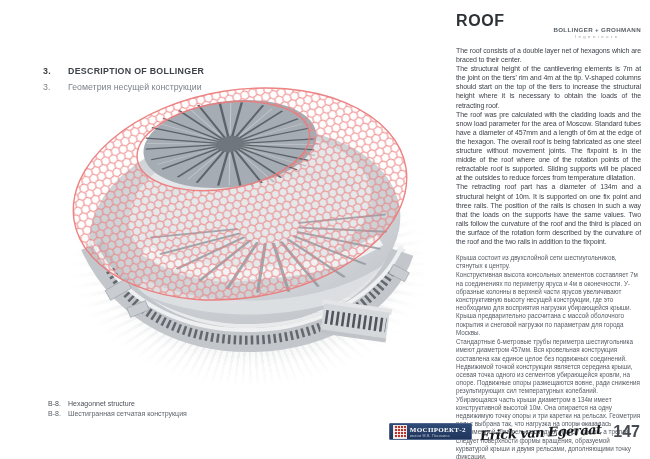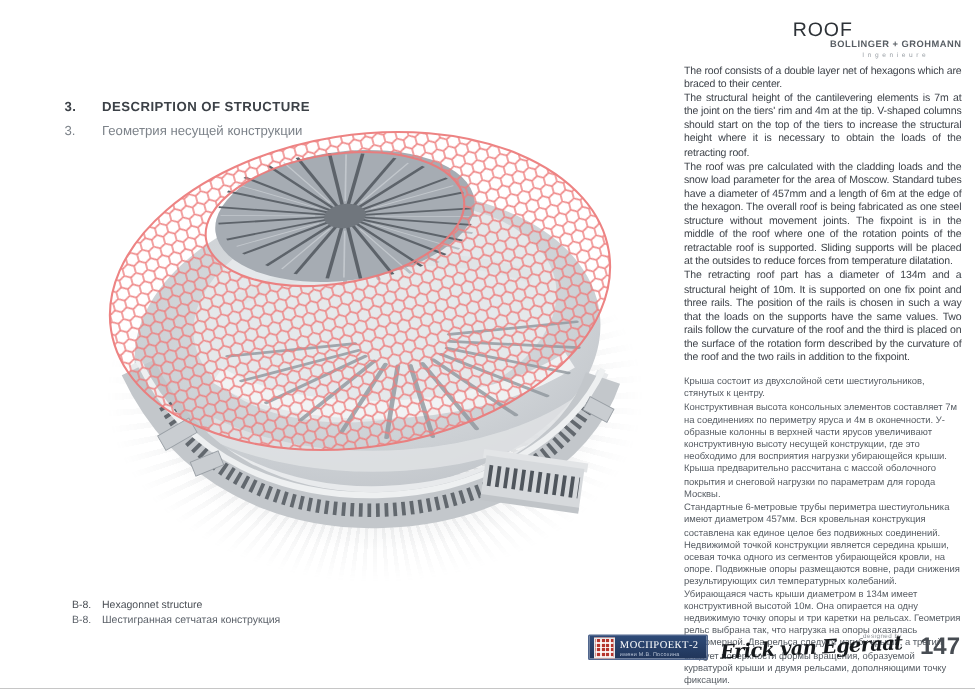--- a/index.html
+++ b/index.html
@@ -24,39 +24,39 @@
 
   
   .cap{position:absolute;left:48px;top:399px;width:280px;font-size:7px;line-height:10px;}
   .cap-row{display:flex;}
   .cap-num{width:20px;flex:0 0 20px;}
   .cap-en{color:#4a4f55;}
   .cap-ru{color:#5c626a;}
 
   
   .rcol{position:absolute;left:456px;top:12px;width:185px;}
-  .roof-h{font-size:13px;font-weight:normal;letter-spacing:0.6px;color:#2d3237;text-align:center;}
+  .roof-h{font-size:16px;font-weight:bold;letter-spacing:0.6px;color:#2d3237;}
   .bg-logo{position:absolute;right:0;top:14px;text-align:center;}
   .bg-l1{font-size:6.2px;font-weight:bold;letter-spacing:0.35px;color:#585e64;white-space:nowrap;}
   .bg-l2{font-size:4.4px;letter-spacing:2.4px;color:#9ba1a7;margin-top:1px;}
   .en-text{margin-top:16px;font-size:7px;line-height:9.1px;letter-spacing:-0.1px;
            text-align:justify;color:#3e434a;}
   .en-text p{margin:0;}
   .ru-text{margin-top:8px;font-size:6.3px;line-height:8.2px;color:#565c63;text-align:left;}
   .ru-text p{margin:0 0 1px 0;}
 
   
   .footer{position:absolute;left:0;top:423px;width:640px;display:flex;align-items:flex-start;justify-content:flex-end;gap:8px;}
   .mp-logo{display:flex;align-items:center;gap:3px;background:linear-gradient(#2e4a77,#20355a);
            border:1px solid #51678e;padding:2px 5px 2px 3px;height:17px;box-sizing:border-box;border-radius:1px;}
   .mp-emblem{width:12px;height:12px;background-color:#b5342c;border:1px solid #e8e8e8;
      background-image:repeating-linear-gradient(0deg, rgba(255,255,255,0.85) 0 1px, transparent 1px 3px),
                       repeating-linear-gradient(90deg, rgba(255,255,255,0.85) 0 1px, transparent 1px 3px);}
   .mp-txt{display:flex;flex-direction:column;justify-content:center;}
-  .mp-name{font-family:"Liberation Serif","DejaVu Serif",serif;font-weight:normal;font-size:7px;
+  .mp-name{font-family:"Liberation Serif","DejaVu Serif",serif;font-weight:bold;font-size:7px;
            color:#ffffff;letter-spacing:0.3px;white-space:nowrap;}
   .mp-sub{font-size:3.6px;color:#b9c4d6;letter-spacing:0.2px;white-space:nowrap;}
   .sig-block{display:flex;flex-direction:column;align-items:flex-end;margin-top:-2px;}
   .designed-by{font-size:4.2px;color:#8a9096;letter-spacing:0.3px;}
   .signature{font-family:"DejaVu Serif","Liberation Serif",serif;font-style:italic;font-weight:bold;
              font-size:13px;color:#15181b;transform:rotate(-3deg);letter-spacing:-0.5px;line-height:13px;white-space:nowrap;}
   .pagenum{font-size:16px;font-weight:bold;color:#474c52;margin-left:4px;line-height:17px;}
 </style>
 </head>
 <body>
@@ -187,21 +187,21 @@
 
     <g transform="rotate(-9 190 114)">
       <path d="M22 114 a168 104 0 1 0 336 0 a168 104 0 1 0 -336 0 Z
                M94 64 a87 43 0 1 0 174 0 a87 43 0 1 0 -174 0 Z" fill="url(#hexp)" fill-rule="evenodd" stroke="#ec7a7a" stroke-width="1.4" opacity="0.93"></path>
     </g>
   </svg>
 
   <div class="sec">
     <div class="sec-row">
       <span class="sec-num sec-en">3.</span>
-      <span class="sec-en">DESCRIPTION OF STRUCTURE</span>
+      <span class="sec-en">DESCRIPTION OF BOLLINGER</span>
     </div>
     <div class="sec-row">
       <span class="sec-num sec-ru">3.</span>
       <span class="sec-ru">Геометрия несущей конструкции</span>
     </div>
   </div>
 
   <div class="cap">
     <div class="cap-row">
       <span class="cap-num cap-en">B-8.</span>

